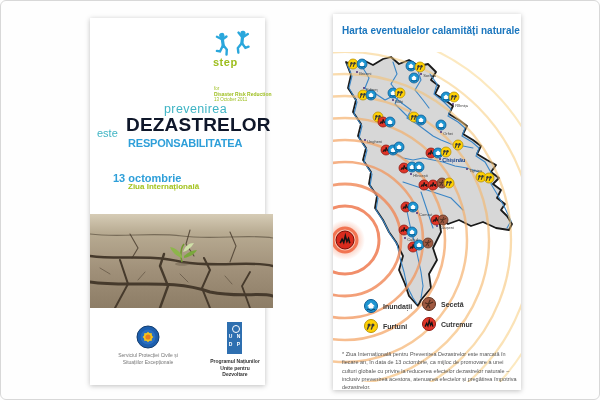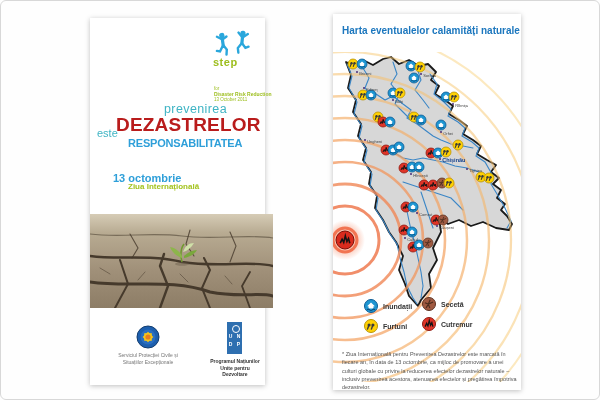--- a/index.html
+++ b/index.html
@@ -6,21 +6,21 @@
   .canvas{position:relative;width:600px;height:400px;background:#fefefe;overflow:hidden;
           font-family:"Liberation Sans", sans-serif;}
   .frame{position:absolute;inset:0;border:1px solid #d8d8d8;border-radius:6px;pointer-events:none;}
   .panel{position:absolute;background:#fff;box-shadow:0 1px 5px rgba(0,0,0,.25);}
   .panel.left{left:90px;top:18px;width:175px;height:367px;}
   .panel.right{left:333px;top:14px;width:188px;height:376px;overflow:hidden;}
   .abs{position:absolute;white-space:nowrap;}
 
   
   .t-prevenirea{left:30px;top:84px;font-size:12.5px;color:#3fb4c4;letter-spacing:.4px;margin-left:44px;}
-  .t-dezastrelor{left:26px;top:96px;font-size:19px;font-weight:bold;color:#b91c1c;letter-spacing:.2px;}
+  .t-dezastrelor{left:36px;top:96px;font-size:19px;font-weight:bold;color:#0f172a;letter-spacing:.2px;}
   .t-este{left:7px;top:109px;font-size:11px;color:#3fb4c4;}
   .t-responsabilitatea{left:38px;top:119px;font-size:11px;font-weight:bold;color:#2e9fd9;letter-spacing:-.2px;}
   .t-fiecaruia{left:77px;top:133px;font-size:18px;font-weight:bold;color:#2e9fd9;letter-spacing:.5px;}
   .t-date{left:23px;top:154px;font-size:11px;font-weight:bold;color:#2e9fd9;}
   .t-ziua{left:38px;top:164px;font-size:8px;font-weight:bold;color:#a3c31e;}
   .t-pentru{left:38px;top:173px;font-size:8px;font-weight:bold;color:#a3c31e;}
 
   .logo-step{left:123px;top:38px;font-size:11px;font-weight:bold;color:#9dbe1e;letter-spacing:.5px;}
   .logo-up{left:122px;top:41px;font-size:25px;font-weight:bold;color:#29a8dd;letter-spacing:0;}
   .logo-for{left:124px;top:68px;font-size:4.5px;color:#9dbe1e;}

